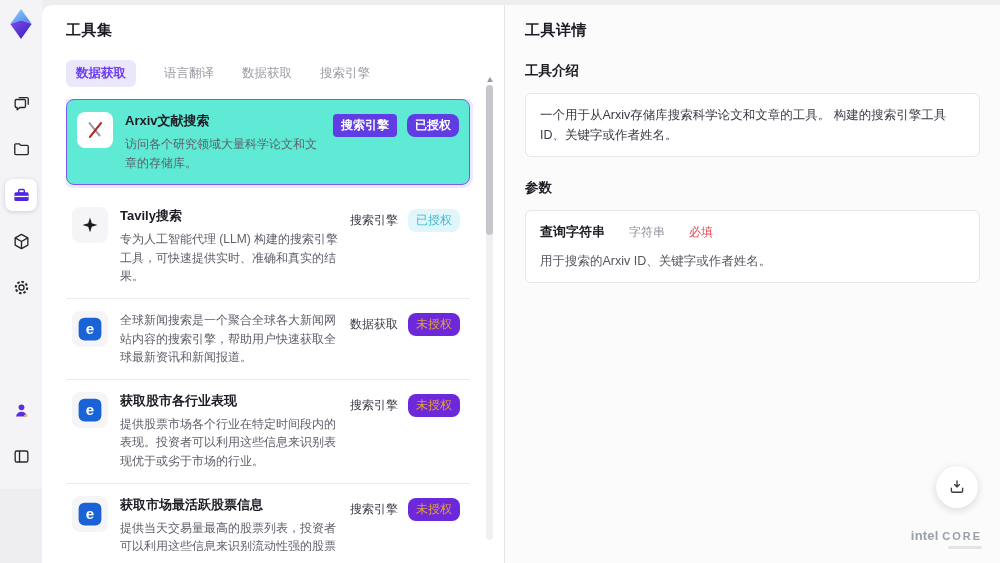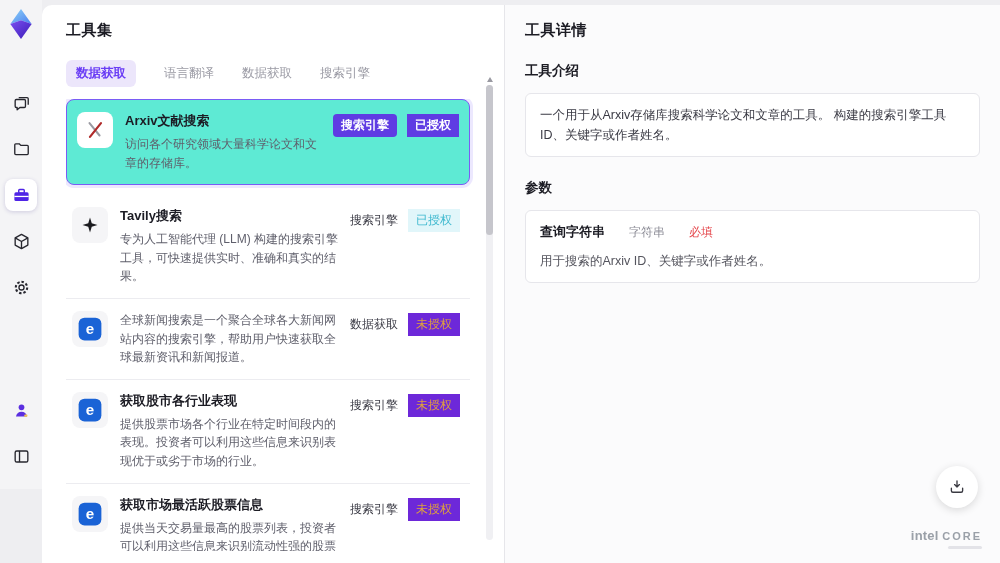--- a/index.html
+++ b/index.html
@@ -55,21 +55,21 @@
   .tool-icon {
     width:36px; height:36px; border-radius:8px; background:#f5f5f7; flex:0 0 36px;
     display:flex; align-items:center; justify-content:center; margin-right:12px;
   }
   .tool-card.selected .tool-icon { background:#ffffff; }
   .tool-body { flex:1; min-width:0; }
   .tool-name { font-size:13px; font-weight:bold; color:#1c1c24; margin-bottom:5px; }
   .tool-desc { font-size:12px; color:#5f5f6b; line-height:1.55; max-width:235px; }
   .tool-tags { display:flex; align-items:center; gap:10px; flex:0 0 auto; margin-left:8px; margin-top:2px; }
   .cat-label { font-size:12px; color:#3d3d47; font-weight:500; white-space:nowrap; }
-  .badge { font-size:12px; padding:3px 8px; border-radius:0; white-space:nowrap; }
+  .badge { font-size:12px; padding:3px 8px; border-radius:8px; white-space:nowrap; }
   .badge-solid { background:#5f3ce3; color:#fff; font-weight:600; }
   .cat-label.badge-solid { padding:3px 8px; border-radius:4px; }
   .badge-blue { background:#e1f6fa; color:#3fb9cf; }
   .badge-yellow { background:#6d28d9; color:#dfa13c; }
 
   
   .scrollbar { position:absolute; right:11px; top:72px; width:7px; height:468px; }
   .scroll-up { width:0;height:0;border-left:3.5px solid transparent;border-right:3.5px solid transparent;
                border-bottom:5px solid #9a9aa2; margin:0 auto 3px; }
   .scroll-track { width:7px; height:455px; background:#f0f0f3; border-radius:4px; position:relative; }

